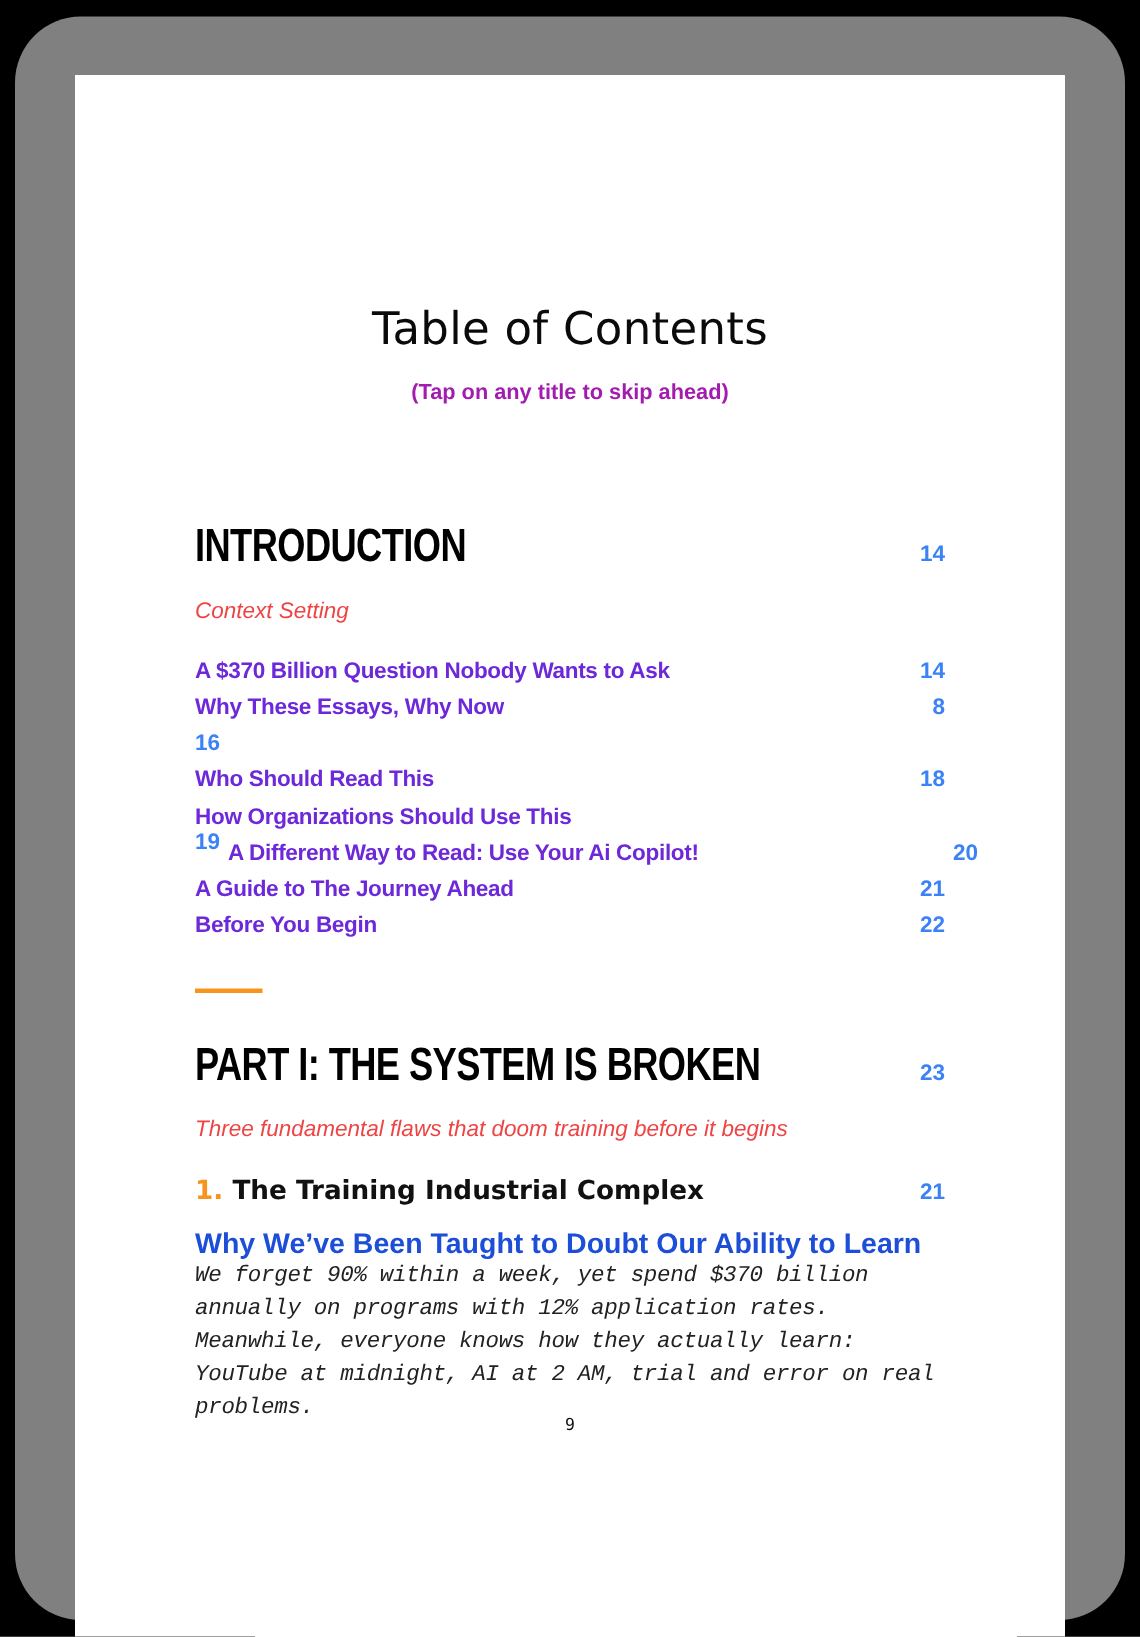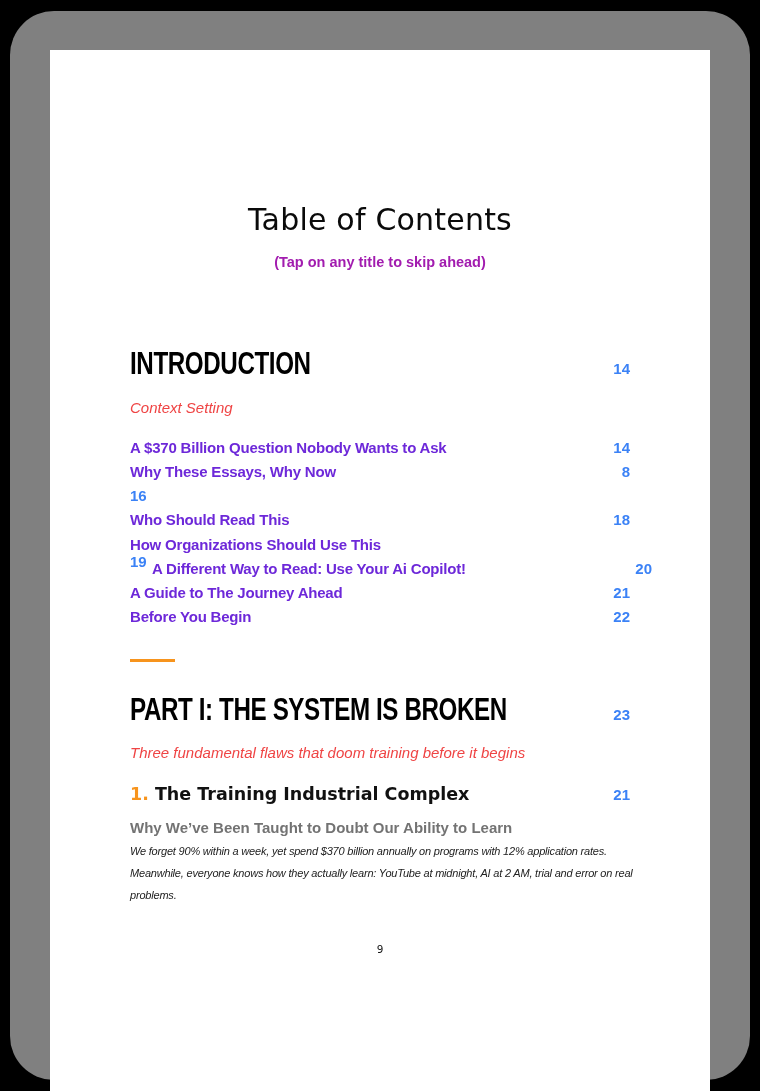--- a/index.html
+++ b/index.html
@@ -32,25 +32,25 @@
     .desc {
       position: absolute; left: 80px; font-family: "Liberation Sans", sans-serif;
       font-style: italic; font-size: 15px; color: #ef4444;
     }
     .entry-title { font-family: "Liberation Sans", sans-serif; font-weight: bold; font-size: 15px; color: #6d28d9; letter-spacing: -0.2px; }
     .divider { position: absolute; left: 80px; top: 609px; width: 45px; height: 3px; }
     .chapter-title { font-family: "DejaVu Sans", sans-serif; font-weight: bold; font-size: 17.5px; color: #111; }
     .chapter-num { font-weight: bold; }
     .sub-heading {
       position: absolute; left: 80px; top: 769px; font-family: "Liberation Sans", sans-serif;
-      font-weight: bold; font-size: 15px; color: #737373;
+      font-weight: bold; font-size: 19px; color: #1d4ed8;
     }
     .blurb {
       position: absolute; left: 80px; top: 790px; width: 505px;
-      font-family: Liberation Sans, sans-serif; font-style: italic; font-size: 11px;
+      font-family: Liberation Mono, monospace; font-style: italic; font-size: 15px;
       line-height: 22px; color: #222; letter-spacing: -0.2px;
     }
     .folio {
       position: absolute; left: 0; width: 660px; top: 893px; text-align: center;
       font-family: "DejaVu Sans Mono", monospace; font-size: 11px; color: #111;
     }
   </style>
 </head>
 <body>
 

